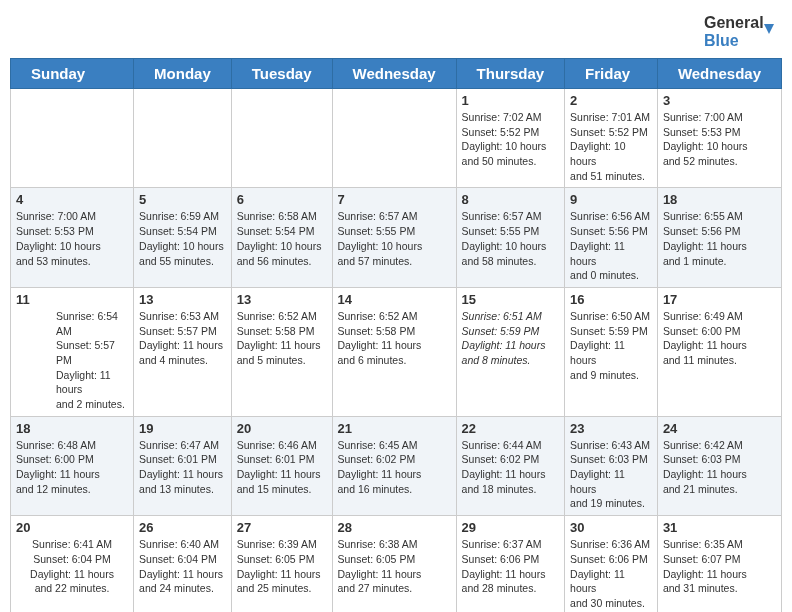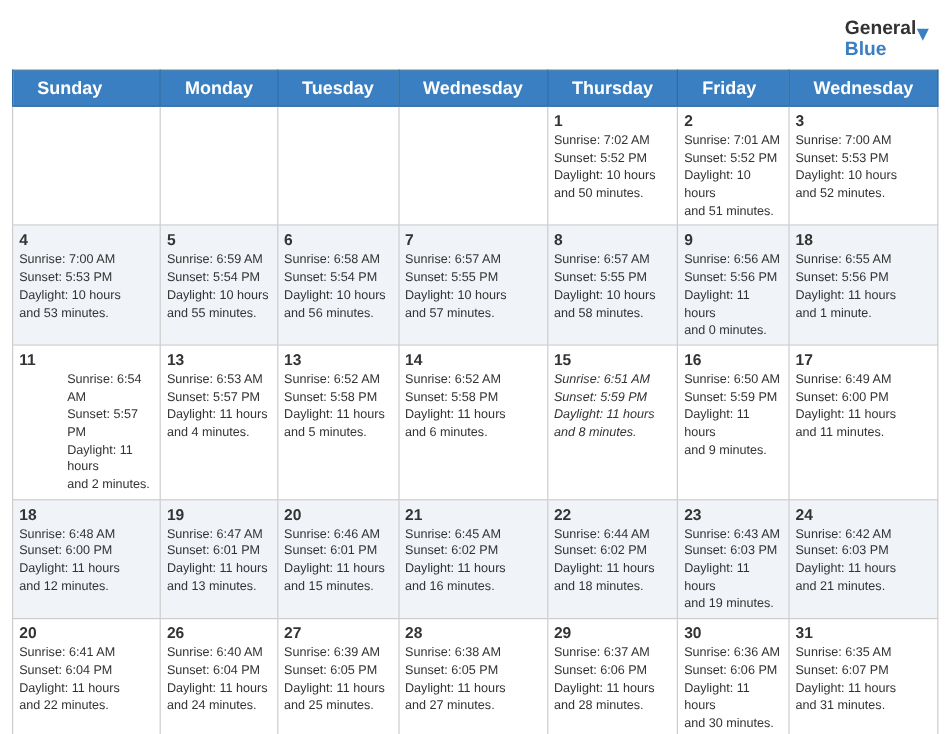--- a/index.html
+++ b/index.html
@@ -283,21 +283,21 @@
           <span class="day-num">24</span>
           <div class="day-info" style="white-space: pre-line;">Sunrise: 6:42 AM
 Sunset: 6:03 PM
 Daylight: 11 hours
 and 21 minutes.</div>
         </td>
       </tr>
       <tr>
         <td>
           <span class="day-num">20</span>
-          <div class="day-info" style="white-space: pre-line;">Sunrise: 6:41 AM
+          <div class="day-info" style="white-space: pre-line; text-align: center;">Sunrise: 6:41 AM
 Sunset: 6:04 PM
 Daylight: 11 hours
 and 22 minutes.</div>
         </td>
         <td>
           <span class="day-num">26</span>
           <div class="day-info" style="white-space: pre-line;">Sunrise: 6:40 AM
 Sunset: 6:04 PM
 Daylight: 11 hours
 and 24 minutes.</div>

